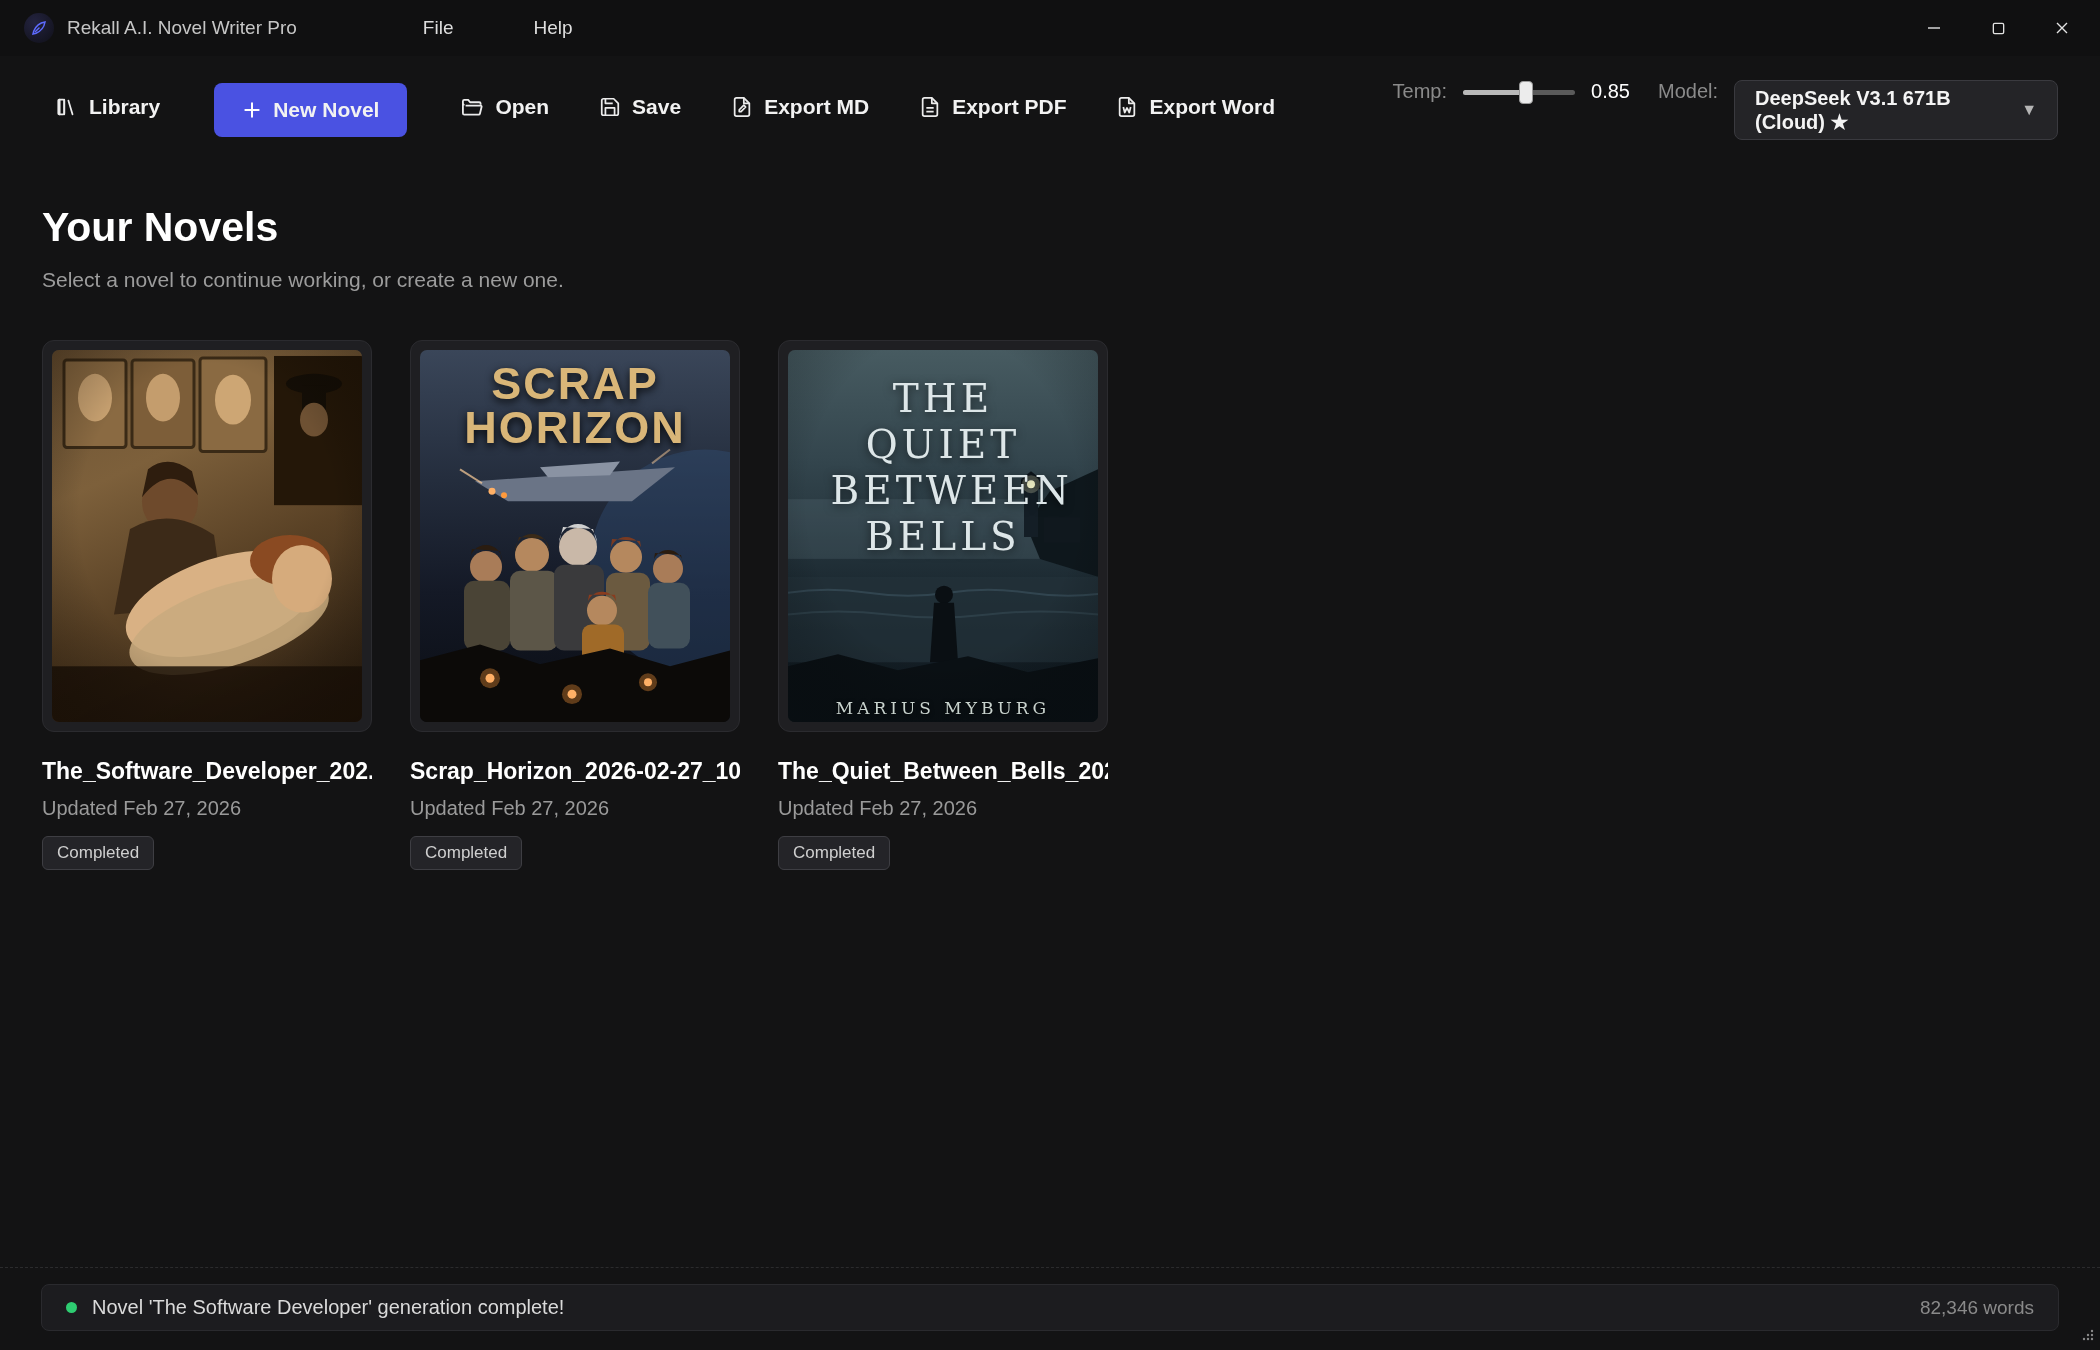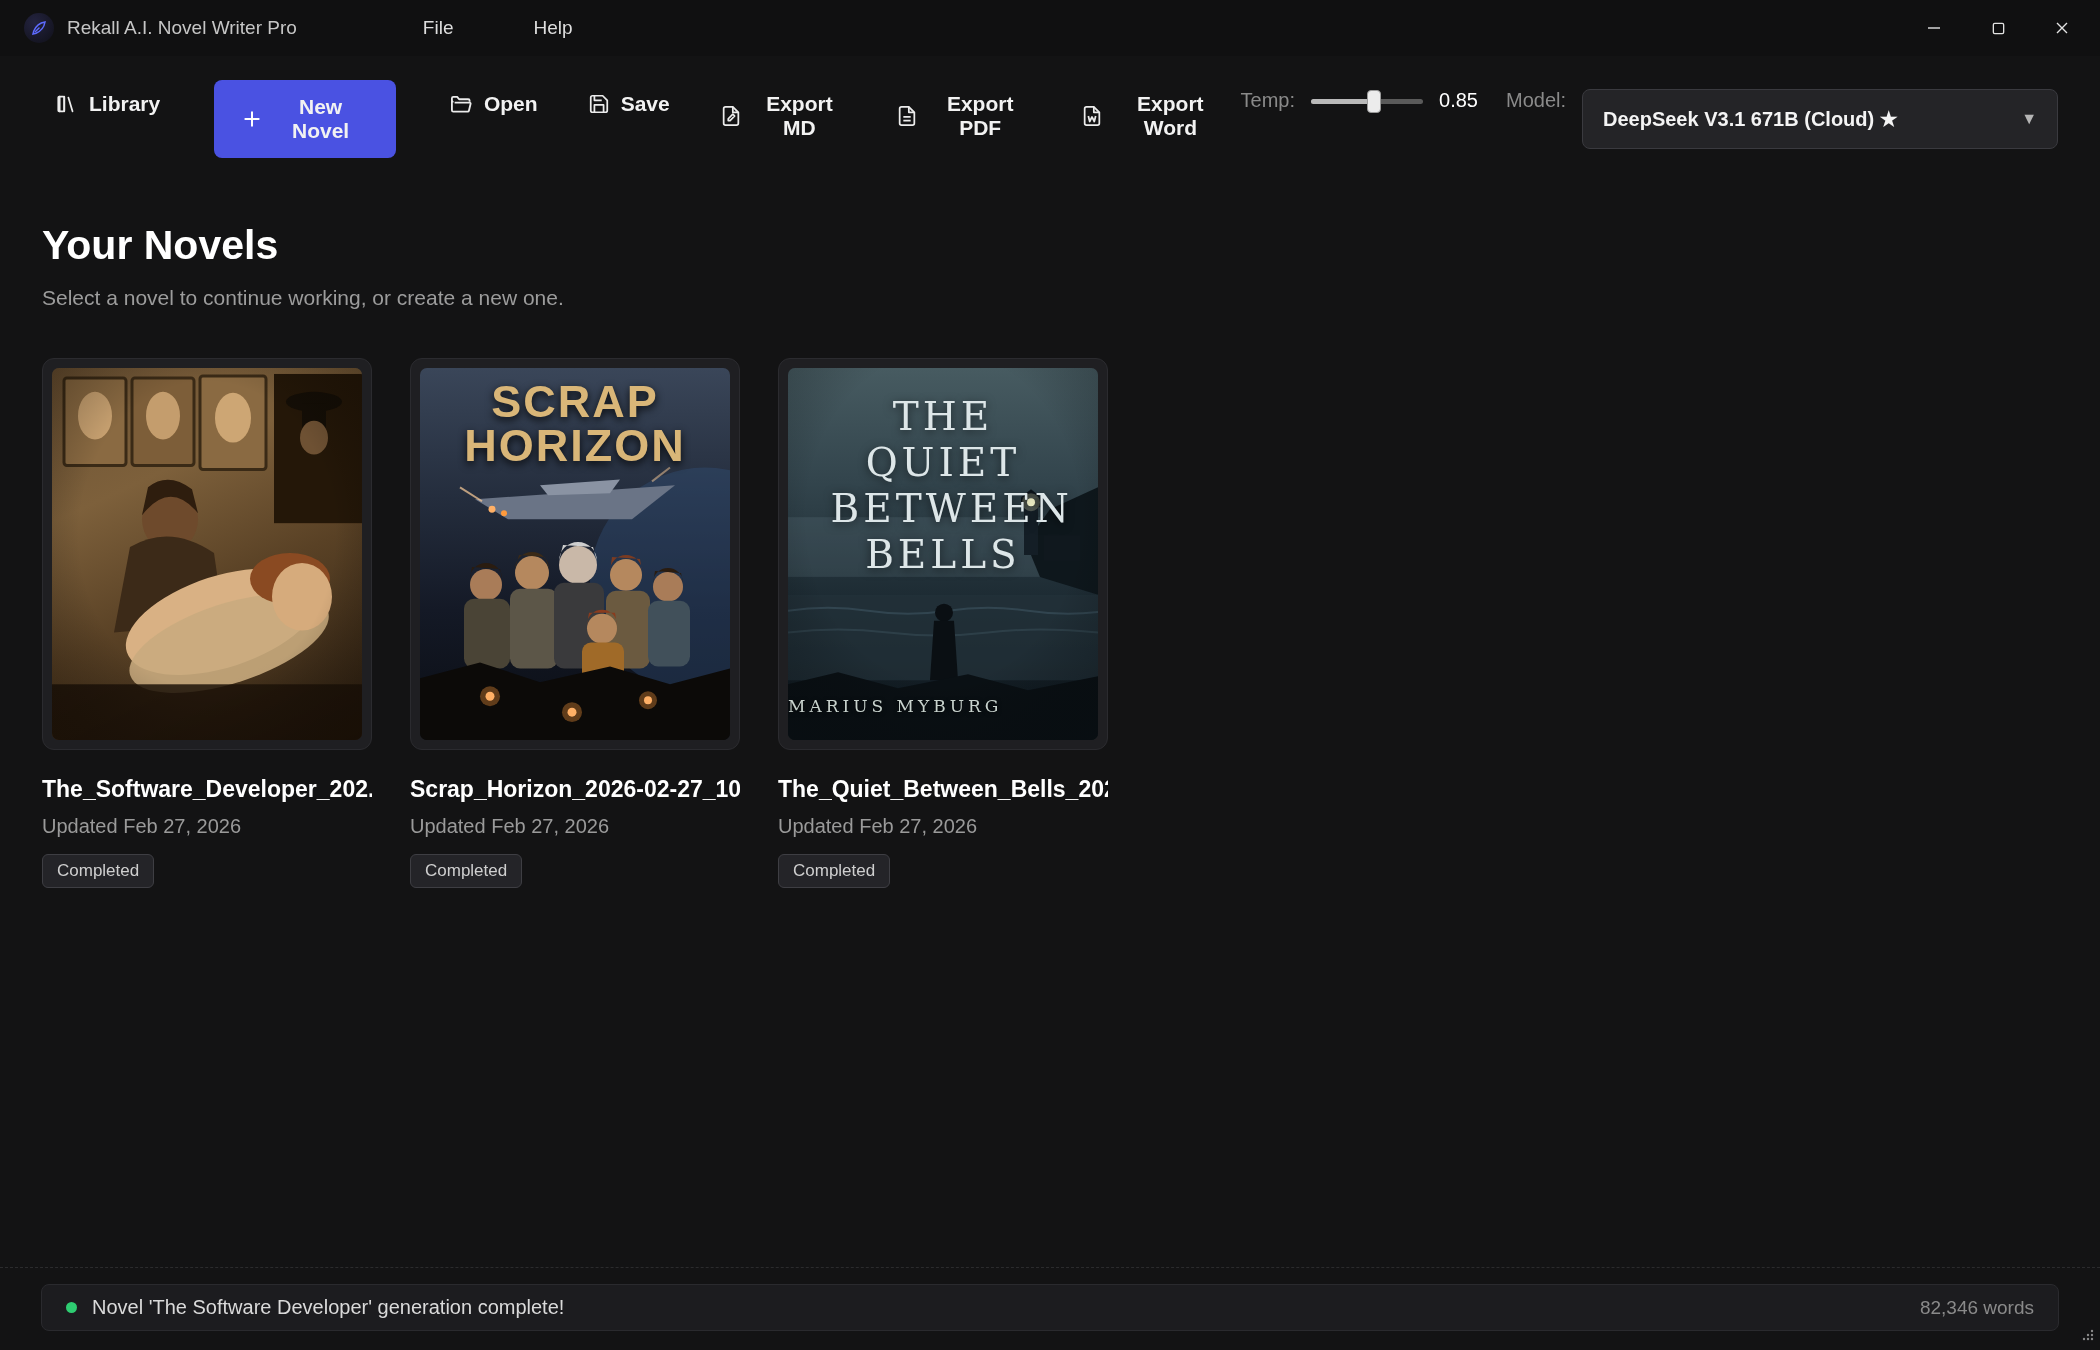--- a/index.html
+++ b/index.html
@@ -26,21 +26,21 @@
   .tb-btn svg { display:block; }
   .new-novel { background:#4a52e2; padding:15px 28px; margin:0 18px; }
   .tb-right { margin-left:auto; display:flex; align-items:flex-start; }
   .dim-label { color:#8a8a8a; font-size:20px; }
   .slider { width:112px; height:25px; position:relative; margin:0 16px; }
   .slider-track { position:absolute; top:10px; left:0; width:100%; height:5px; background:#5a5a5a; border-radius:3px; }
   .slider-fill { position:absolute; top:10px; left:0; width:54%; height:5px; background:#b9b9b9; border-radius:3px; }
   .slider-handle { position:absolute; left:50%; top:1px; width:14px; height:23px; background:#ececec; border:1px solid #9a9a9a; border-radius:4px; }
   .temp-value { color:#ffffff; font-size:20px; margin-right:28px; }
   .model-label { margin-right:16px; }
-  .model-select { width:476px; height:60px; background:#242427; border:1px solid #3a3a3f; border-radius:8px; display:flex; align-items:center; padding:16px 20px; font-size:20px; font-weight:600; color:#f4f4f4; }
+  .model-select { width:324px; height:60px; background:#242427; border:1px solid #3a3a3f; border-radius:8px; display:flex; align-items:center; padding:16px 20px; font-size:20px; font-weight:600; color:#f4f4f4; }
   .chevron { margin-left:auto; color:#b5b5b5; font-size:16px; }
 
   
   .main { padding:0 42px; }
   .page-title { font-size:41px; font-weight:800; color:#ffffff; margin-top:34px; }
   .page-sub { margin-top:17px; color:#9c9c9c; font-size:21px; }
 
   .cards { display:flex; gap:38px; margin-top:48px; }
   .card { width:330px; cursor:pointer; }
   .cover-frame { height:392px; background:#1f1f22; border:1px solid #2b2b2f; border-radius:12px; padding:9px; }
@@ -48,21 +48,21 @@
   .cover svg.art { position:absolute; inset:0; width:100%; height:100%; }
 
   .cover1 { background:linear-gradient(155deg,#6d5334 0%,#7d603b 30%,#594125 58%,#2c1f11 100%); }
   .cover2 { background:linear-gradient(180deg,#3a4659 0%,#242d3d 35%,#141926 65%,#0a0d13 100%); }
   .cover3 { background:linear-gradient(180deg,#475b61 0%,#33454d 30%,#1d2b33 62%,#0c141a 100%); }
 
   .cover2-title { position:absolute; top:12px; left:0; right:0; text-align:center; font-weight:800;
     font-size:45px; line-height:0.98; letter-spacing:2px; color:#d9b678; text-shadow:0 3px 8px rgba(0,0,0,.85); }
   .cover3-title { position:absolute; top:26px; left:50%; transform:translateX(-50%); width:225px; text-align:center;
     font-family:"DejaVu Serif", serif; font-size:39px; line-height:1.18; letter-spacing:4px; color:#dde6e8; text-shadow:0 2px 10px rgba(0,0,0,.6); }
-  .cover3-author { position:absolute; bottom:24px; left:0; width:100%; text-align:left;
+  .cover3-author { position:absolute; bottom:4px; left:0; width:100%; text-align:center;
     font-family:"DejaVu Serif", serif; font-size:17px; letter-spacing:4px; color:#c8d2cd; text-shadow:0 1px 4px rgba(0,0,0,.7); }
 
   .card-title { margin-top:26px; font-size:23px; font-weight:700; color:#ffffff; white-space:nowrap; overflow:hidden; }
   .card-updated { margin-top:12px; font-size:20px; color:#9a9a9a; }
   .badge { display:inline-block; margin-top:16px; padding:6px 14px; font-size:17px; color:#cfcfcf; background:#242428; border:1px solid #3e3e43; border-radius:6px; }
 
   
   .bottom-divider { position:absolute; left:0; right:0; bottom:82px; border-top:1px dashed #2b2b2d; }
   .statusbar { position:absolute; left:41px; right:41px; bottom:19px; height:47px; background:#1c1c1f; border:1px solid #2a2a2e; border-radius:8px; display:flex; align-items:center; padding:0 24px; }
   .status-dot { width:11px; height:11px; border-radius:50%; background:#2ecc71; margin-right:15px; flex:none; }

